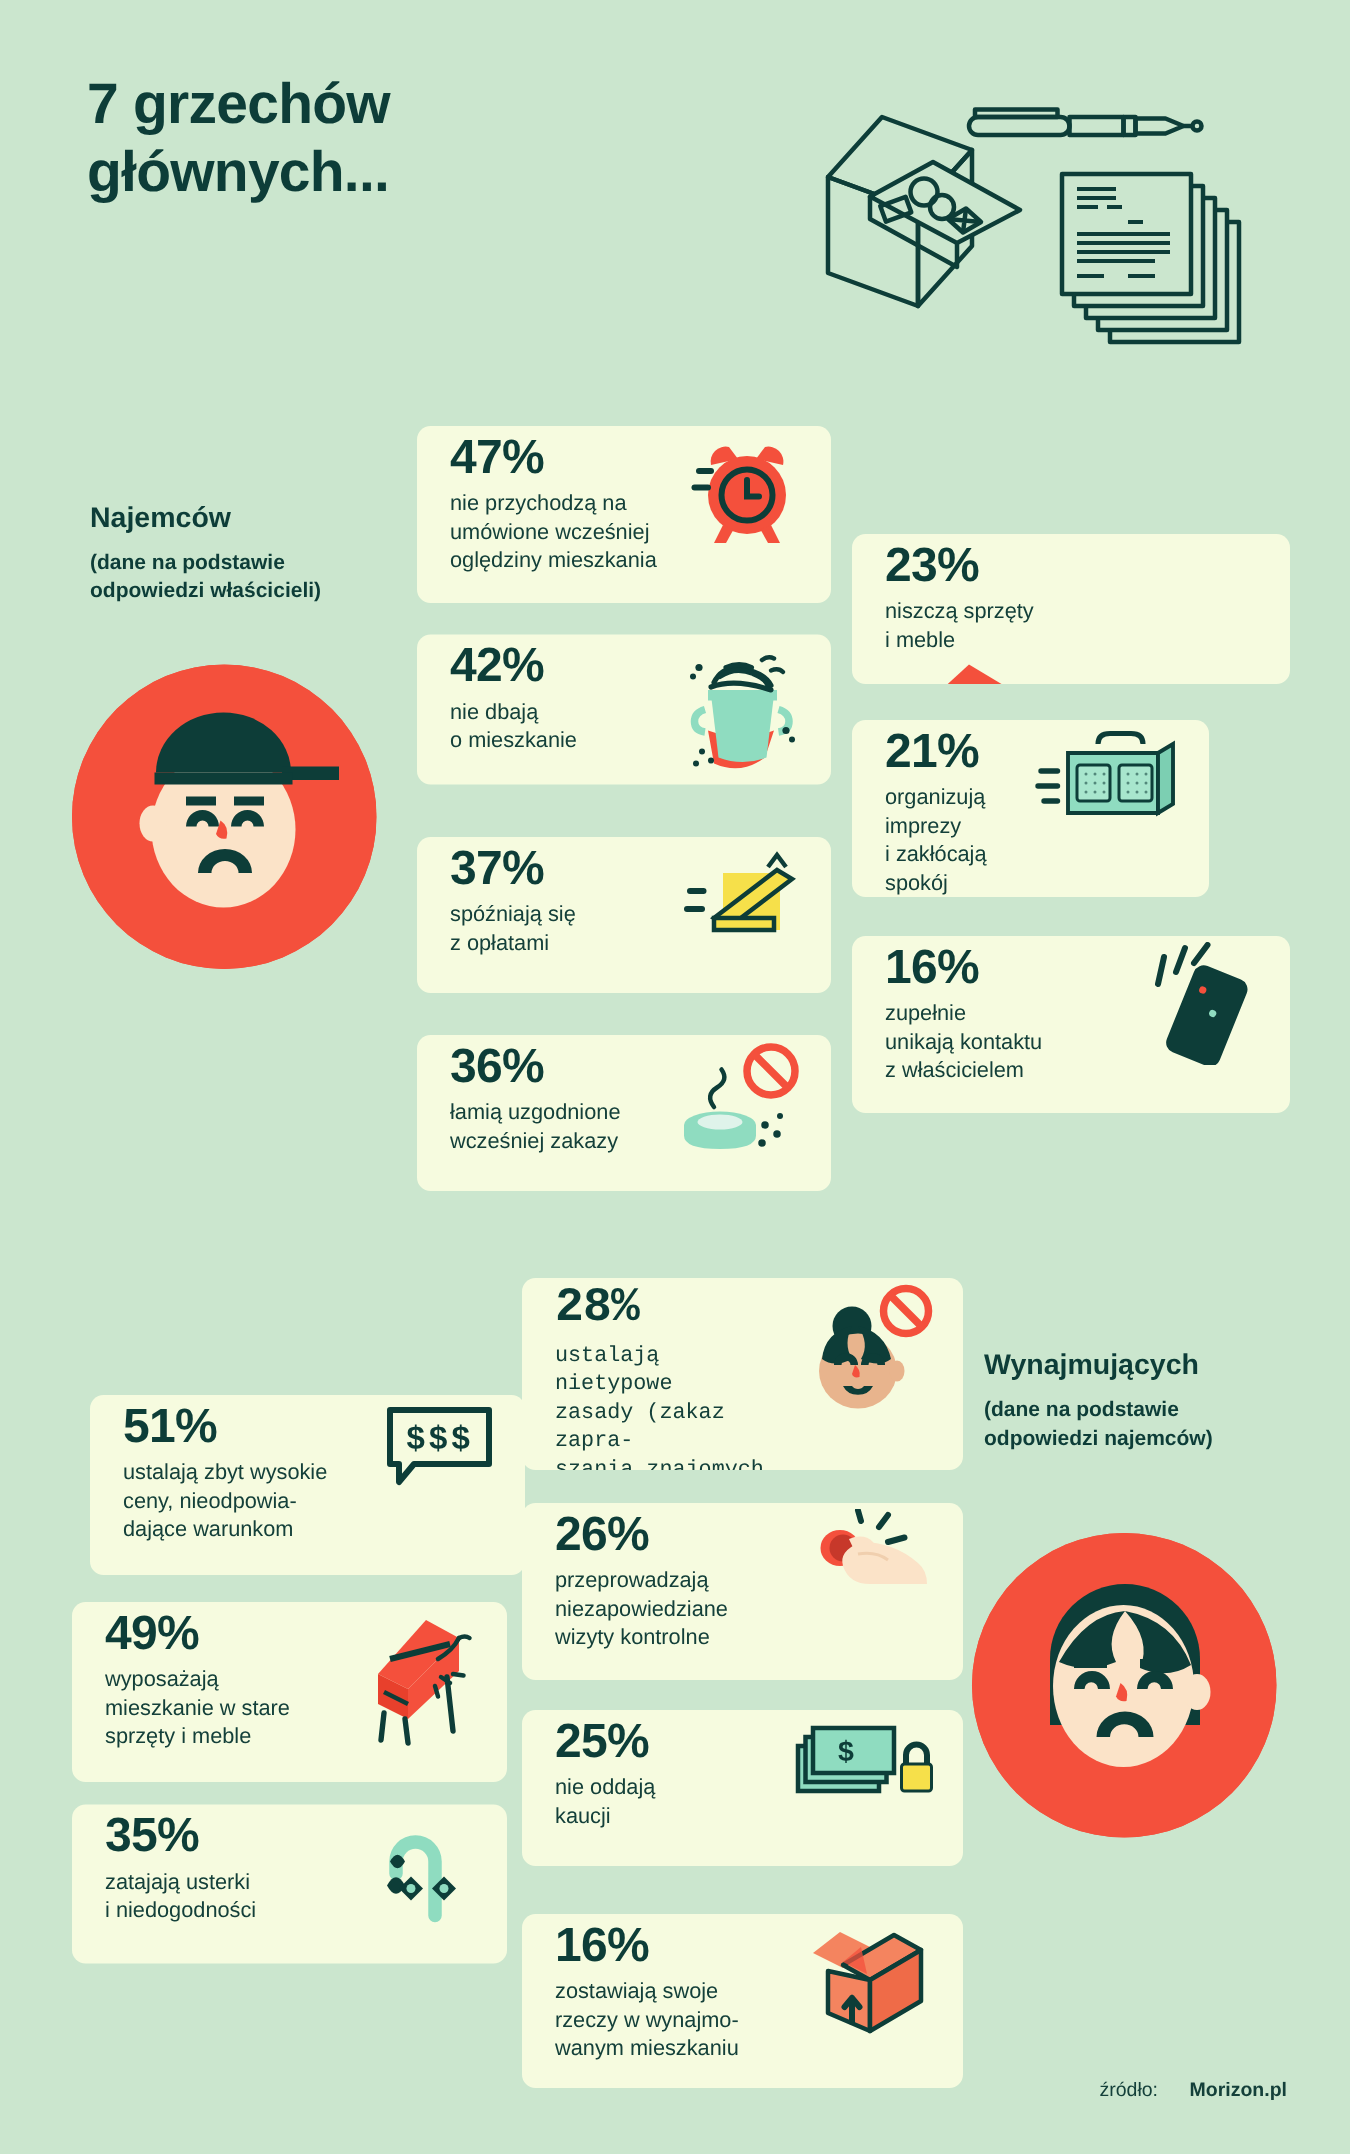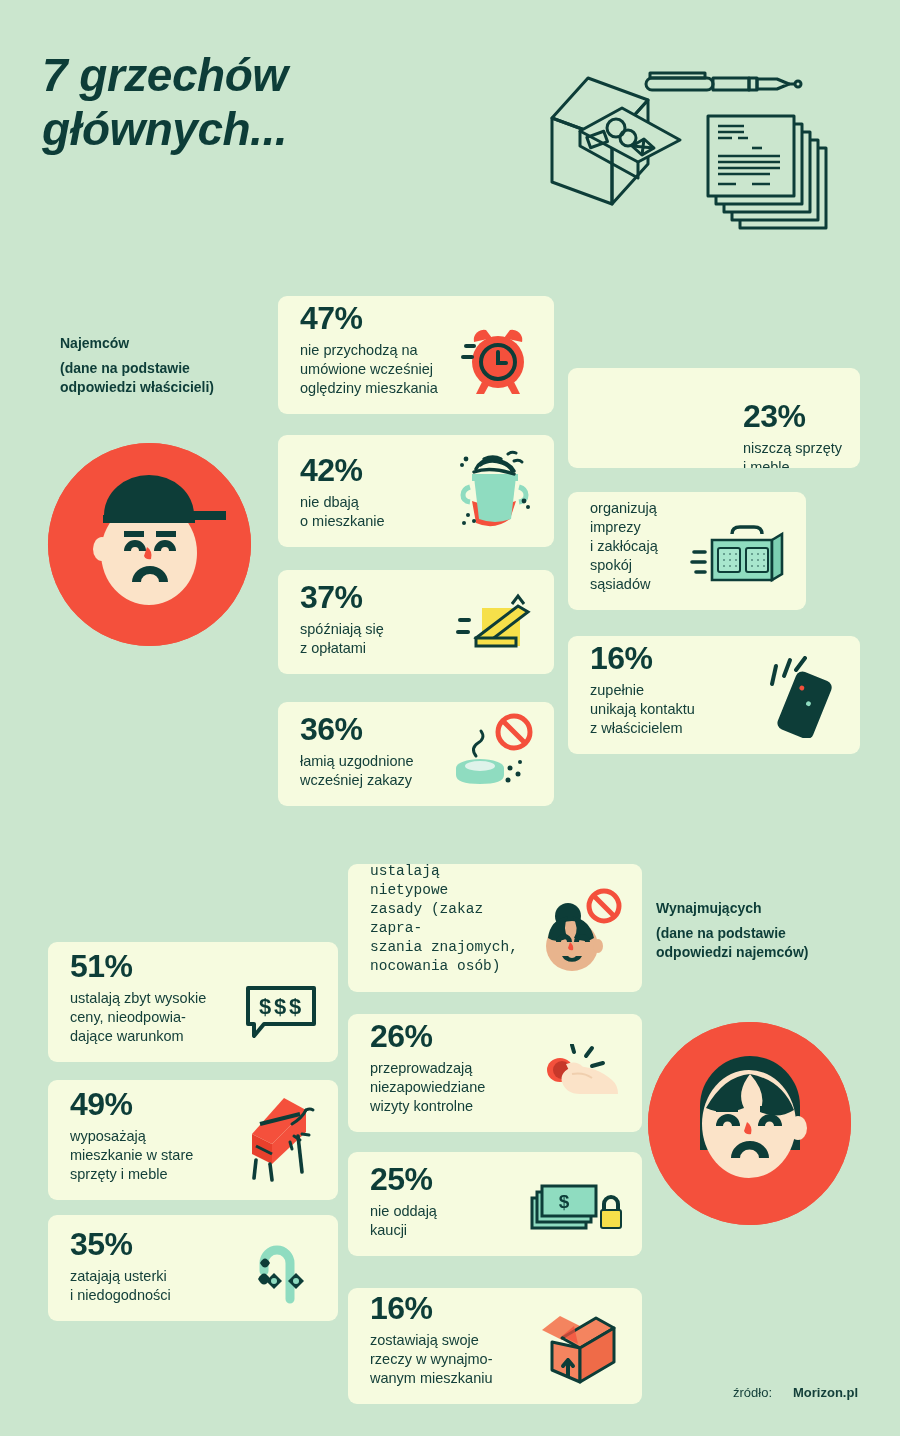--- a/index.html
+++ b/index.html
@@ -12,36 +12,35 @@
     color: #0d3d38;
     overflow: hidden;
     position: relative;
   }
 
   .page { position: relative; width: 900px; height: 1436px; }
 
   
   .title {
     position: absolute;
-    left: 42px; top: 48px;
-    font-size: 46px;
+    left: 58px; top: 48px;
+    font-size: 38px;
     font-weight: bold;
     line-height: 1.18;
     letter-spacing: -0.5px;
     color: #0d3d38;
     white-space: pre-line;
     width: 420px;
-    font-style: italic;
   }
   .header-art { position: absolute; left: 540px; top: 28px; width: 330px; height: 215px; }
 
   
   .group-head { position: absolute; }
   .group-head .g-title {
-    font-size: 14px; font-weight: bold; color: #0d3d38; line-height: 1.2;
+    font-size: 19px; font-weight: bold; color: #0d3d38; line-height: 1.2;
   }
   .group-head .g-sub {
     margin-top: 7px;
     font-size: 14px; font-weight: bold; color: #0d3d38; line-height: 1.35;
     white-space: pre-line;
   }
 
   #head-tenants { left: 60px; top: 335px; width: 220px; }
   #head-landlords { left: 656px; top: 900px; width: 230px; }
 
@@ -49,25 +48,24 @@
   .avatar { position: absolute; border-radius: 50%; background: #f4503c; }
   #avatar-tenant { left: 48px; top: 443px; width: 203px; height: 203px; }
   #avatar-landlord { left: 648px; top: 1022px; width: 203px; height: 203px; }
   .avatar svg { width: 100%; height: 100%; display: block; }
 
   
   .card {
     position: absolute;
     background: #f6fbdf;
     border-radius: 9px;
-    padding: 32px 18px 16px 22px;
+    padding: 4px 18px 16px 22px;
     display: flex;
-    align-items: flex-end;
+    align-items: flex-start;
     overflow: hidden;
-    margin-top: 12px;
   }
   .card .txt { flex: 1 1 auto; min-width: 0; }
   .pct {
     font-size: 32px;
     font-weight: bold;
     line-height: 1.0;
     letter-spacing: -0.5px;
     color: #0d3d38;
     margin-bottom: 7px;
   }
@@ -75,31 +73,31 @@
     font-size: 14.5px;
     line-height: 1.31;
     color: #14403a;
     white-space: pre-line;
   }
   .ico { flex: 0 0 auto; margin-left: 6px; }
   .ico svg { display: block; }
 
   
   #card-47 { left: 278px; top: 284px;  width: 276px; height: 118px; }
-  #card-42 { left: 278px; top: 423px;  width: 276px; height: 112px; }
+  #card-42 { left: 278px; top: 423px;  width: 276px; height: 100px; }
   #card-37 { left: 278px; top: 558px;  width: 276px; height: 104px; }
   #card-36 { left: 278px; top: 690px;  width: 276px; height: 104px; }
 
   
   #card-23 { left: 568px; top: 356px;  width: 292px; height: 100px; flex-direction: column; }
   #card-21 { left: 568px; top: 480px;  width: 238px; height: 118px; }
   #card-16a{ left: 568px; top: 624px;  width: 292px; height: 118px; }
 
   
-  #card-51 { left: 48px;  top: 930px;  width: 290px; height: 120px; }
+  #card-51 { left: 60px;  top: 930px;  width: 290px; height: 120px; }
   #card-49 { left: 48px;  top: 1068px; width: 290px; height: 120px; }
   #card-35 { left: 48px;  top: 1203px; width: 290px; height: 106px; }
 
   
   #card-28 { left: 348px; top: 852px;  width: 294px; height: 128px; font-family: Liberation Mono, monospace; }
   #card-26 { left: 348px; top: 1002px; width: 294px; height: 118px; }
   #card-25 { left: 348px; top: 1140px; width: 294px; height: 104px; }
   #card-16b{ left: 348px; top: 1276px; width: 294px; height: 116px; }
 
   

